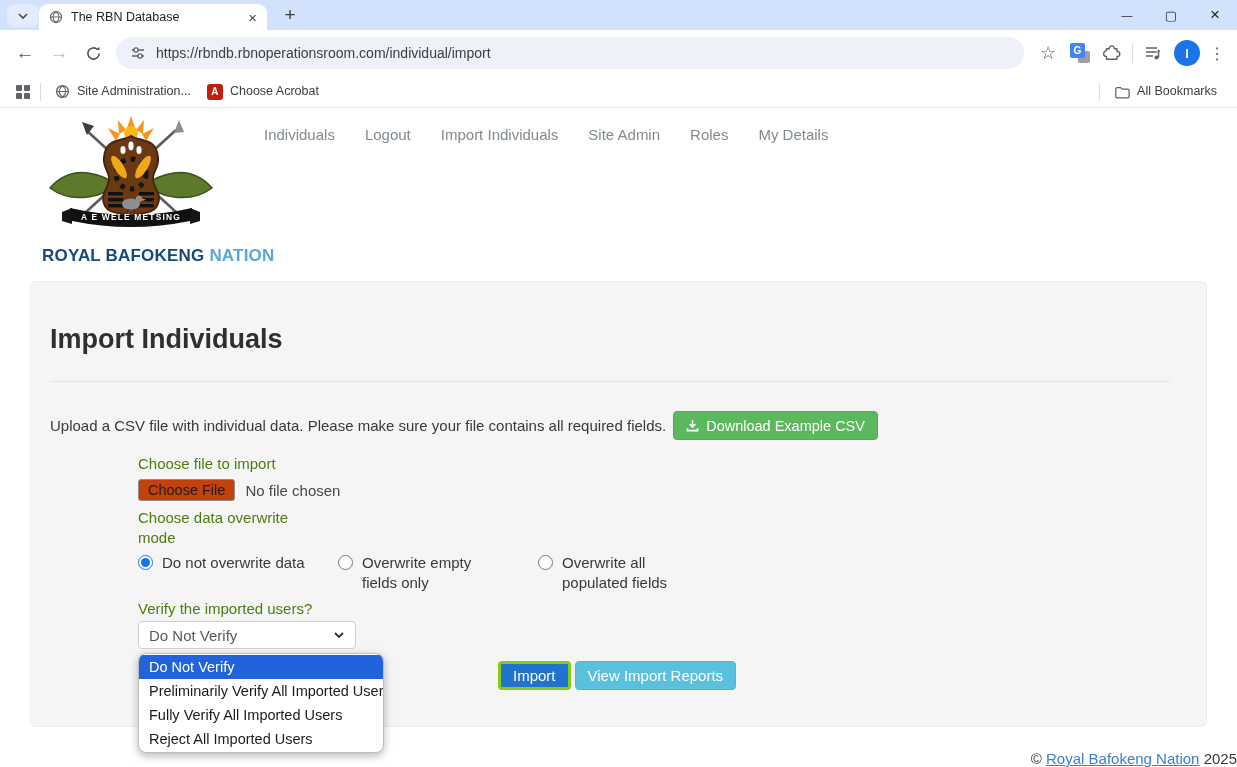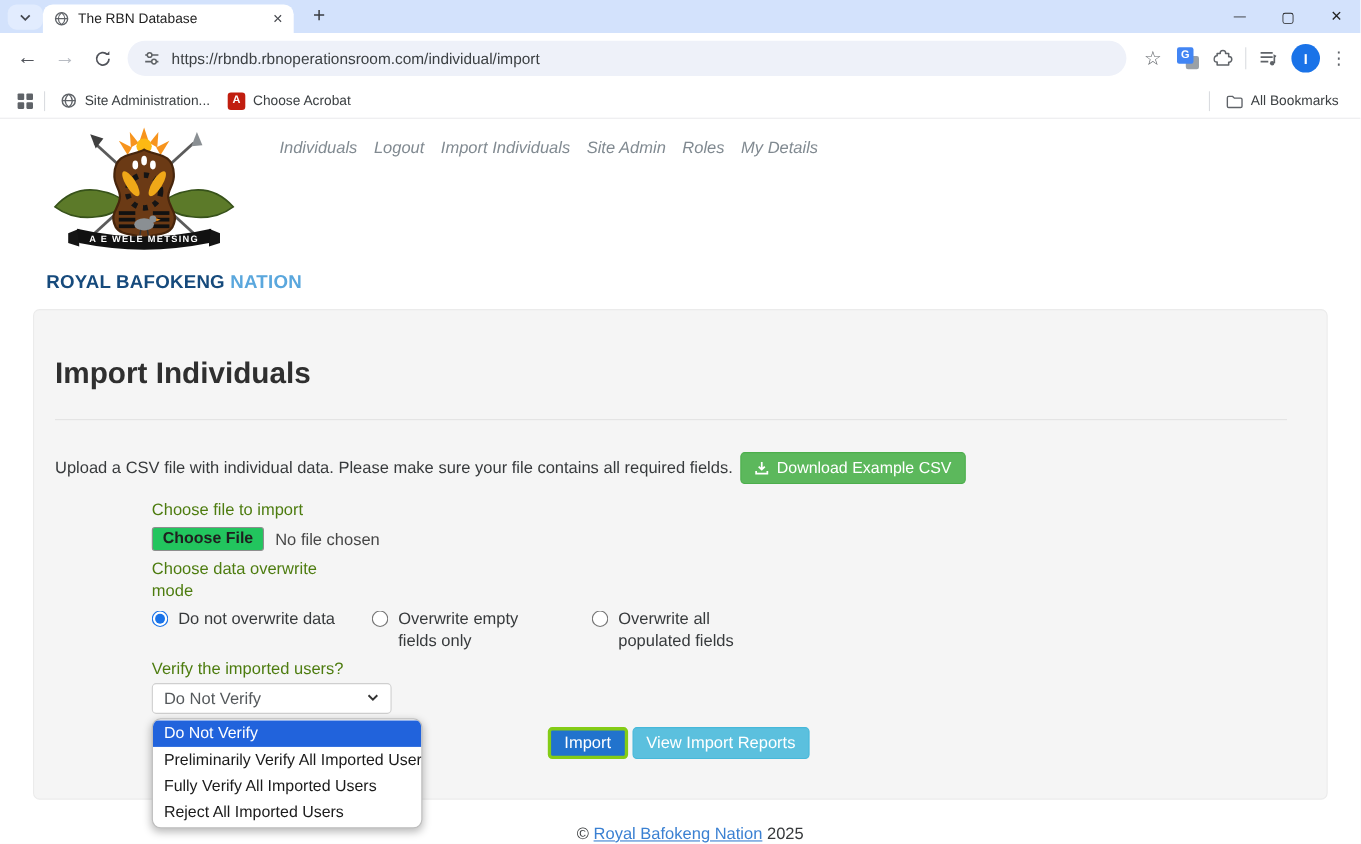--- a/index.html
+++ b/index.html
@@ -44,56 +44,56 @@
   .apps-grid span { background:#5f6368; border-radius:1px; }
   .pdf-icon { width:16px; height:16px; background:#c11e0f; border-radius:3px; color:#fff; font-size:10px;
       font-weight:bold; display:flex; align-items:center; justify-content:center; }
   .bm-spacer { flex:1; }
 
   
   .logo { position:absolute; left:42px; top:112px; width:178px; cursor:pointer; }
   .logo-text { font-size:17px; font-weight:bold; margin-top:2px; letter-spacing:0.2px; white-space:nowrap; }
   .logo-text .bold { color:#164a7c; }
   .logo-text .light { color:#5aa7dd; font-weight:bold; }
-  .site-nav { position:absolute; left:254px; top:126px; display:flex; gap:15px;font-style:italic; }
+  .site-nav { position:absolute; left:264px; top:126px; display:flex; gap:30px; }
   .site-nav a { font-size:15px; color:#818a91; text-decoration:none; cursor:pointer; white-space:nowrap; }
 
   
   .panel { position:absolute; left:30px; top:281px; width:1177px; height:446px; background:#f5f5f5;
       border:1px solid #ebebeb; border-radius:6px; }
   .panel-title { position:absolute; left:19px; top:42px; font-size:27px; font-weight:bold; color:#2f2f2f; }
   .panel-hr { position:absolute; left:19px; top:99px; width:1120px; border-top:1px solid #e3e3e3; }
   .intro-row { position:absolute; left:19px; top:129px; display:flex; align-items:center; }
   .intro-text { font-size:15px; color:#373a3c; }
   .btn { display:inline-flex; align-items:center; justify-content:center; gap:7px; border-radius:4px;
       font-size:14.5px; cursor:pointer; height:29px; padding:0 12px; white-space:nowrap; }
   .btn-success { background:#5cb85c; border:1px solid #4cae4c; color:#fff; margin-left:7px; }
   .form-label { position:absolute; left:107px; font-size:15px; color:#4d7c0f; line-height:20px; }
   .file-row { position:absolute; left:107px; top:197px; display:flex; align-items:center; gap:10px; }
-  .file-btn { font-size:14.5px; color:#1f1f1f; background:#22c55e; border:1px solid #8e8e8e; border-radius:3px;
-      padding:2px 9px; cursor:pointer;font-weight:bold; }
+  .file-btn { font-size:14.5px; color:#1f1f1f; background:#c2410c; border:1px solid #8e8e8e; border-radius:3px;
+      padding:2px 9px; cursor:pointer; }
   .file-status { font-size:15px; color:#474747; }
   .radio-opt { position:absolute; top:271px; display:flex; align-items:flex-start; gap:9px; }
   .radio-opt input { width:15px; height:15px; margin-top:2px; accent-color:#1a73e8; cursor:pointer; }
   .radio-opt label { font-size:15px; color:#373a3c; line-height:20px; cursor:pointer; }
   .select-box { position:absolute; left:107px; top:339px; width:218px; height:28px; background:#fff;
       border:1px solid #cfcfcf; border-radius:4px; display:flex; align-items:center; padding:0 10px;
       font-size:15px; color:#55595c; cursor:pointer; }
   .select-box .chev { margin-left:auto; color:#333; }
   .dropdown { position:absolute; left:107px; top:371px; width:246px; background:#fff;
       border:1px solid #bdbdbd; border-radius:8px; box-shadow:0 3px 8px rgba(0,0,0,0.28);
       overflow:hidden; z-index:50; padding:1px 0; }
   .dd-opt { height:24px; line-height:24px; padding:0 10px; font-size:14.5px; color:#1b1b1b;
       white-space:nowrap; cursor:pointer; }
   .dd-opt.selected { background:#2163dc; color:#fff; }
   .action-row { position:absolute; left:467px; top:379px; display:flex; gap:4px; }
   .btn-primary { background:#2173cd; border:3px solid #84cc16; color:#fff; font-size:15px; }
   .btn-info { background:#5bc0de; border:1px solid #46b8da; color:#fff; font-size:15px; }
 
-  .footer { position:absolute; left:0; top:750px; width:1237px; text-align:center; font-size:15px; color:#373a3c;padding-left:18px; }
+  .footer { position:absolute; left:0; top:750px; width:1237px; text-align:right; font-size:15px; color:#373a3c;padding-left:18px; }
   .footer a { color:#3a80d2; text-decoration:underline; cursor:pointer; }
 </style>
 </head>
 <body>
 
 <div class="stage">
 
   <div class="tabstrip">
     <div class="tab-search-btn">
       <svg width="12" height="12" viewBox="0 0 12 12">

